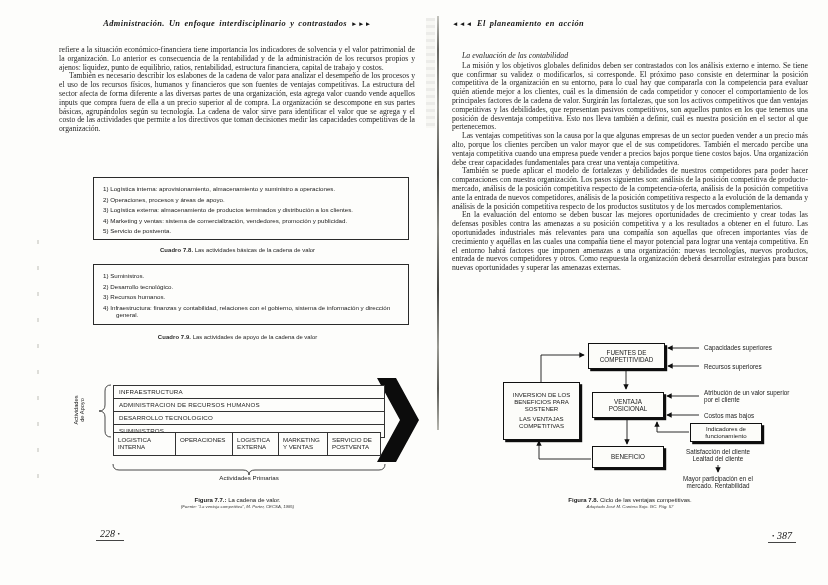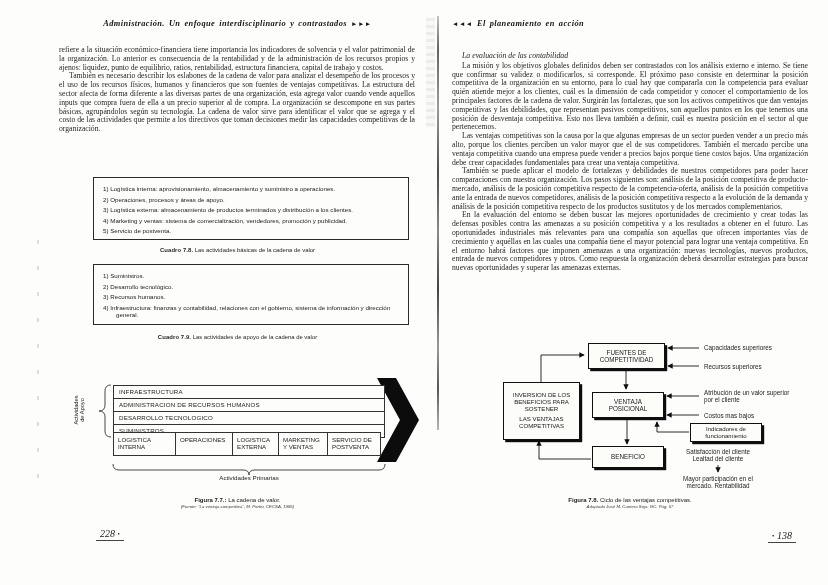--- a/index.html
+++ b/index.html
@@ -232,18 +232,18 @@
       <div class="figcap">
         <b>Figura 7.8.</b>
         <span>Ciclo de las ventajas competitivas.</span>
       </div>
       <div class="figsrc">Adaptado José M. Cantera Sojo. GC. Pág. 57</div>
     </div>
 
     <div class="abs" style="left:328px;top:525px;">
       <span class="pgnum">
         <span class="pgdot">•</span>
-        <span>138</span>
+        <span>387</span>
       </span>
     </div>
   </div>
 
 </div>
 
 </body></html>

